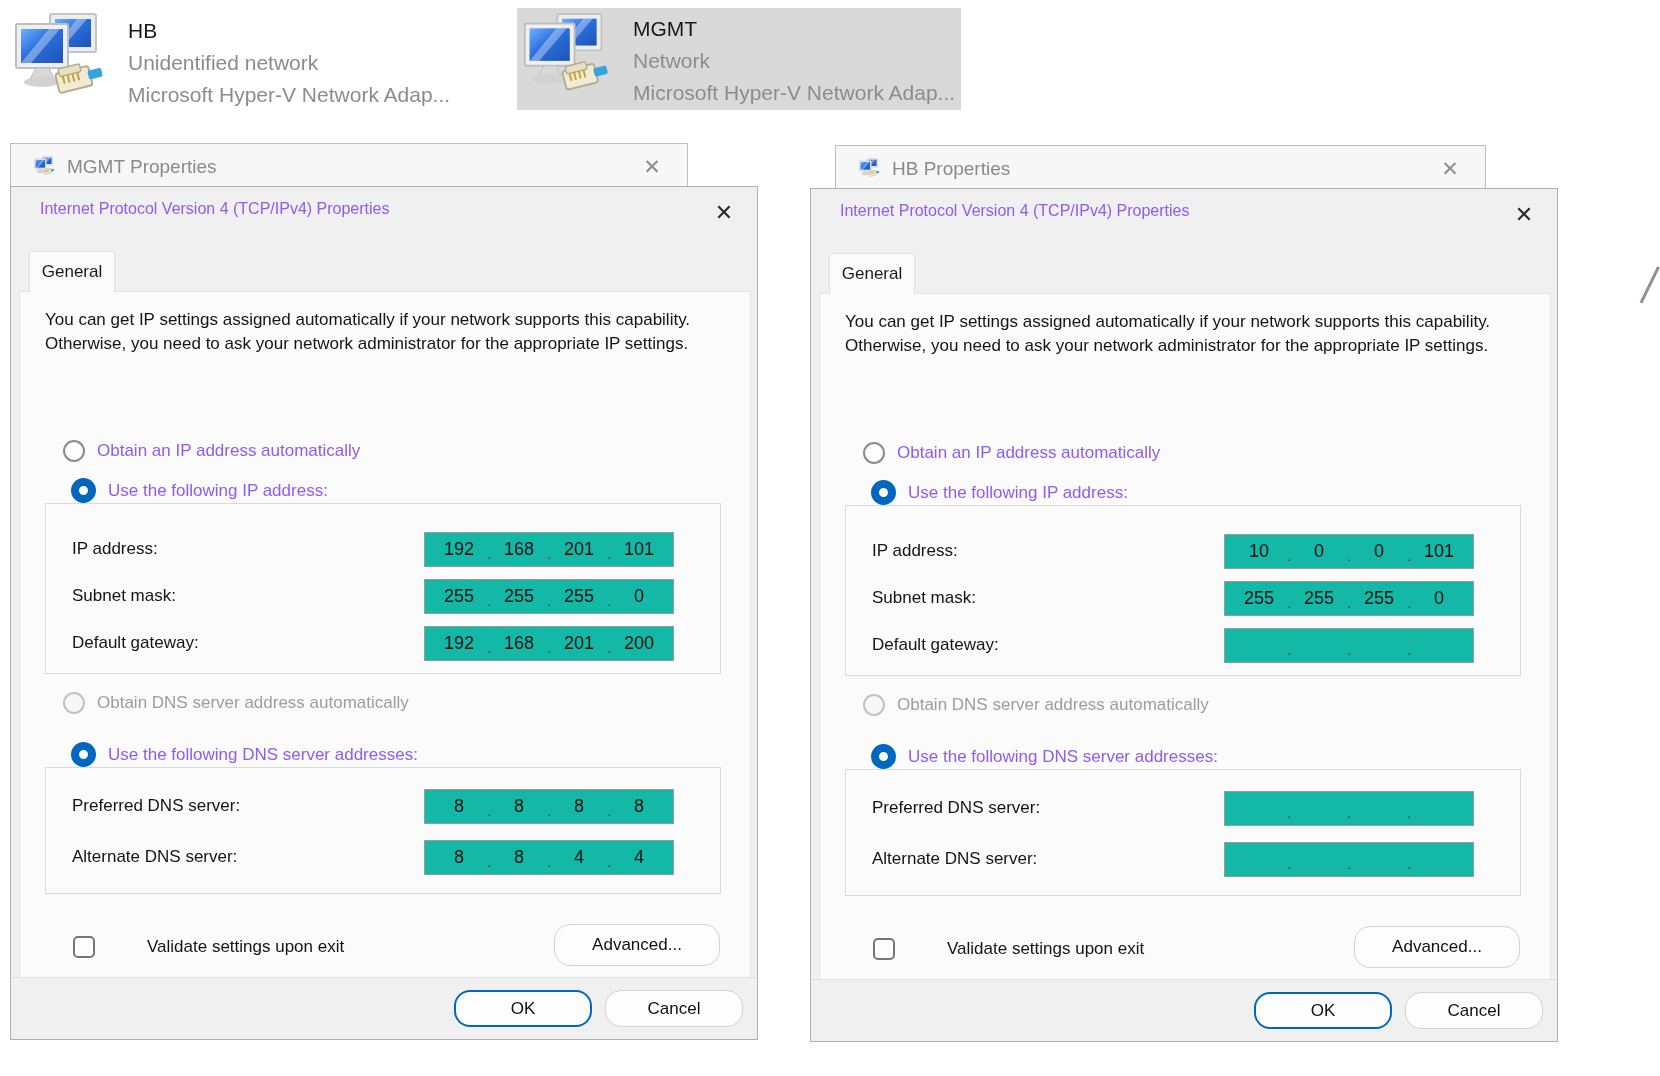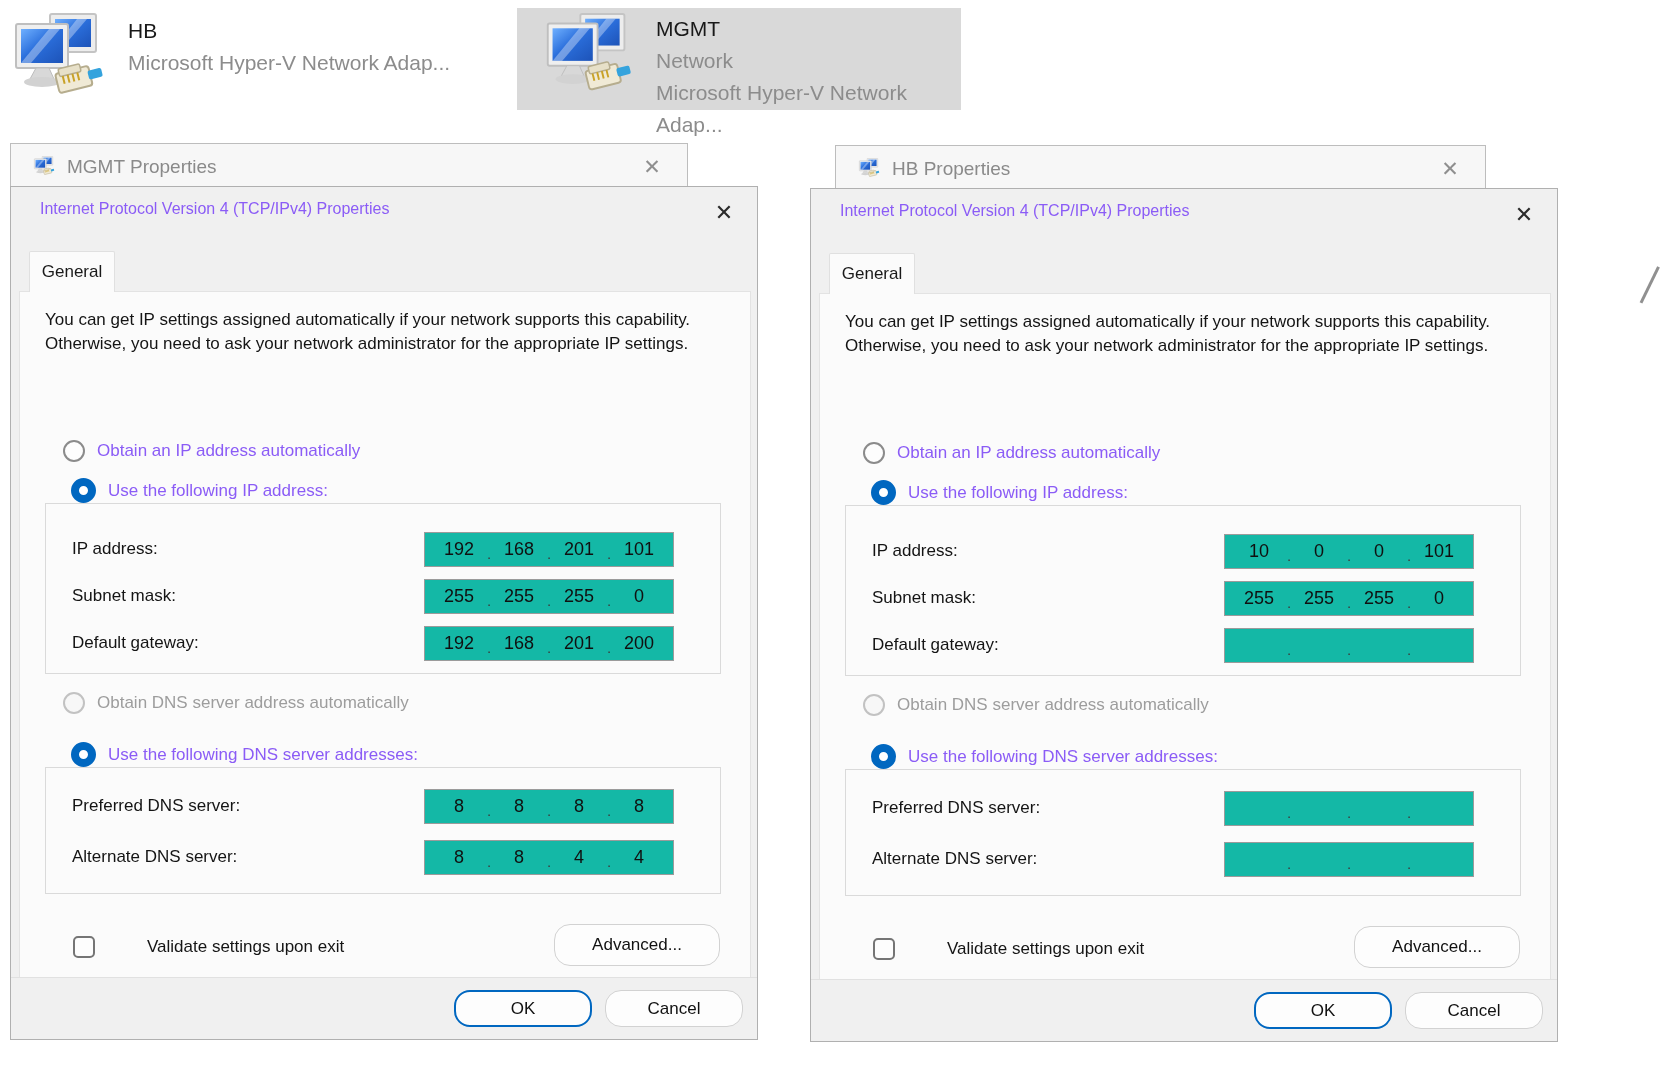--- a/index.html
+++ b/index.html
@@ -91,25 +91,26 @@
 </svg>
 
 <div class="stage">
 
   <div class="adapter" style="left:10px; top:10px;">
     <div class="net-icon"><svg viewBox="0 0 96 96" width="96" height="96">
           <use href="#adp"></use>
         </svg></div>
     <div class="adapter-text">
       <div class="adapter-name">HB</div>
+      <div class="adapter-sub">Unidentified network</div>
       <div class="adapter-sub">Microsoft Hyper-V Network Adap...</div>
     </div>
   </div>
 
-  <div class="adapter selected" style="left:517px; top:8px; width:444px; padding-left:25px;">
+  <div class="adapter selected" style="left:517px; top:8px; width:444px; padding-left:2px;">
     <div class="net-icon" style="width:88px;"><svg viewBox="0 0 96 96" width="92" height="96">
           <use href="#adp"></use>
         </svg></div>
     <div class="adapter-text" style="margin-left:26px;">
       <div class="adapter-name">MGMT</div>
       <div class="adapter-sub">Network</div>
       <div class="adapter-sub">Microsoft Hyper-V Network Adap...</div>
     </div>
   </div>
 

